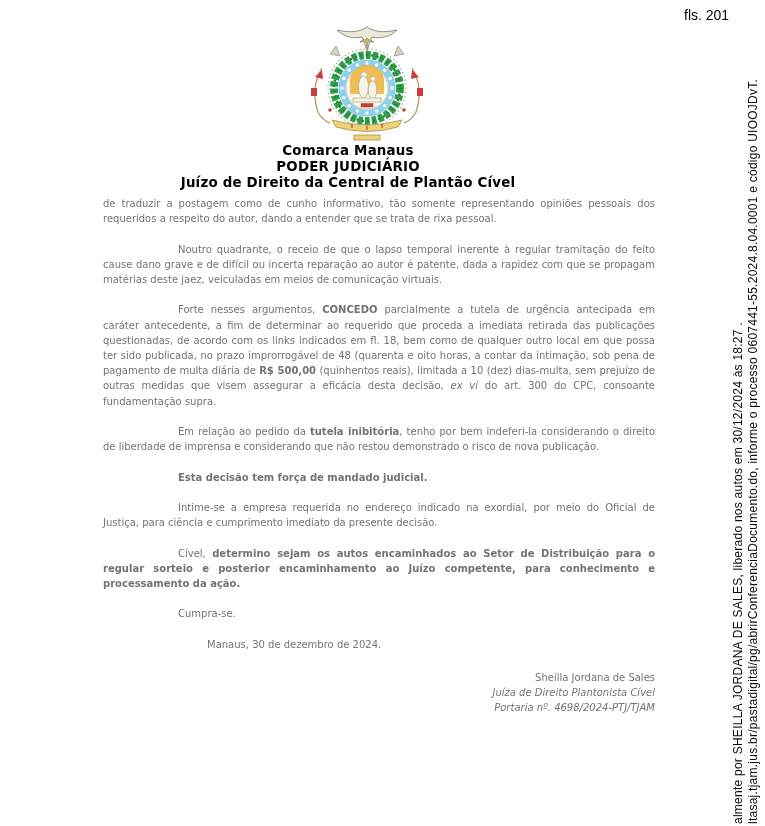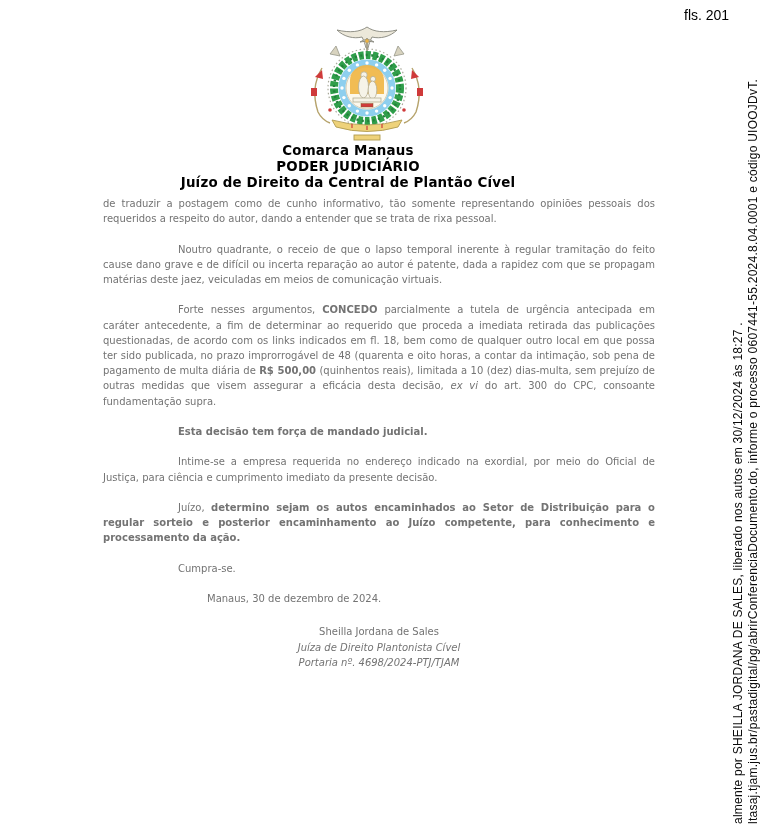--- a/index.html
+++ b/index.html
@@ -21,21 +21,21 @@
   .doc-body{
     position:absolute;left:103px;top:196px;width:552px;
     font-size:10px;line-height:15.2px;text-align:justify;color:#737373;
   }
   .doc-body p{margin:0 0 15.2px 0}
   .ind{text-indent:75px}
   .ind2{text-indent:104px}
   .b{font-weight:bold}
   .i{font-style:italic}
   .u{}
-  .sig{margin-top:18px;text-align:center}
+  .sig{margin-top:18px;text-align:right}
   .sig div{line-height:15.2px}
   .sig .it{font-style:italic}
   .vtxt{
     position:absolute;top:824px;
     transform:rotate(-90deg);transform-origin:0 0;
     white-space:nowrap;
     font-family:"Liberation Sans",sans-serif;font-size:12px;
     letter-spacing:0.25px;line-height:14px;color:#0a0a0a;
   }
   .v1{left:731px}
@@ -122,23 +122,24 @@
 <div class="org-header">
   <div>Comarca Manaus</div>
   <div>PODER JUDICIÁRIO</div>
   <div>Juízo de Direito da Central de Plantão Cível</div>
 </div>
 
 <div class="doc-body">
   <p class="cont"><span>de traduzir a postagem como de cunho informativo, tão somente representando opiniões pessoais dos requeridos a respeito do autor, dando a entender que se trata de rixa pessoal.</span></p>
   <p class="ind"><span>Noutro quadrante, o receio de que o lapso temporal inerente à regular tramitação do feito cause dano grave e de difícil ou incerta reparação ao autor é patente, dada a rapidez com que se propagam matérias deste jaez, veiculadas em meios de comunicação virtuais.</span></p>
   <p class="ind"><span>Forte nesses argumentos, </span><span class="b">CONCEDO</span><span> parcialmente a tutela de urgência antecipada em caráter antecedente, a fim de determinar ao requerido que proceda a imediata retirada das publicações questionadas, de acordo com os links indicados em fl. 18, bem como de qualquer outro local em que possa ter sido publicada, no prazo improrrogável de 48 (quarenta e oito horas, a contar da intimação, sob pena de pagamento de multa diária de </span><span class="b">R$ 500,00</span><span> (quinhentos reais), limitada a 10 (dez) dias-multa, sem prejuízo de outras medidas que visem assegurar a eficácia desta decisão, </span><span class="i">ex vi</span><span> do art. 300 do CPC, consoante fundamentação supra.</span></p>
+  <p class="ind"><span>Em relação ao pedido da </span><span class="b">tutela inibitória</span><span>, tenho por bem indeferi-la considerando o direito de liberdade de imprensa e considerando que não restou demonstrado o risco de nova publicação.</span></p>
   <p class="ind"><span class="b u">Esta decisão tem força de mandado judicial.</span></p>
   <p class="ind"><span>Intime-se a empresa requerida no endereço indicado na exordial, por meio do Oficial de Justiça, para ciência e cumprimento imediato da presente decisão.</span></p>
-  <p class="ind"><span>Juízo, </span><span class="b">determino sejam os autos encaminhados ao Setor de Distribuição para o regular sorteio e posterior encaminhamento ao Juízo competente, para conhecimento e processamento da ação.</span></p>
+  <p class="ind"><span>Cível, </span><span class="b">determino sejam os autos encaminhados ao Setor de Distribuição para o regular sorteio e posterior encaminhamento ao Juízo competente, para conhecimento e processamento da ação.</span></p>
   <p class="ind"><span>Cumpra-se.</span></p>
   <p class="ind2"><span>Manaus, 30 de dezembro de 2024.</span></p>
 
   <div class="sig">
     <div>Sheilla Jordana de Sales</div>
     <div class="it">Juíza de Direito Plantonista Cível</div>
     <div class="it">Portaria nº. 4698/2024-PTJ/TJAM</div>
   </div>
 </div>
 

